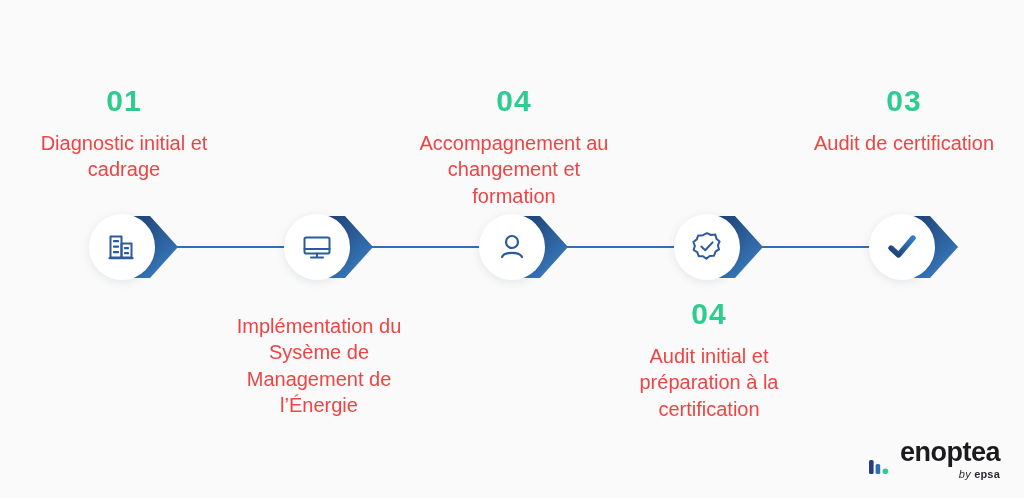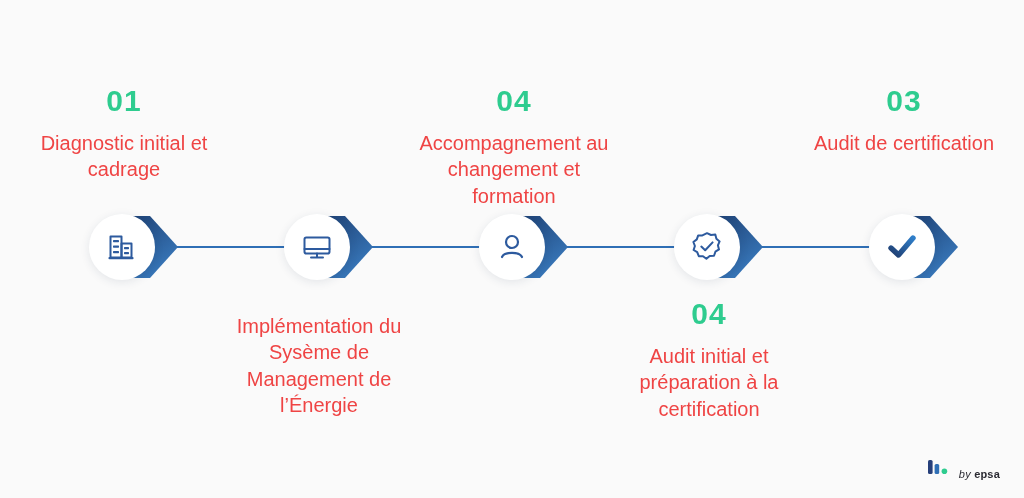--- a/index.html
+++ b/index.html
@@ -260,17 +260,18 @@
     <p class="desc">Audit initial et préparation à la certification</p>
   </div>
 
   <div class="logo">
     <svg class="logo-mark" width="26" height="26" viewBox="0 0 26 26">
       <rect x="2" y="6" width="4.6" height="14" rx="1.6" fill="#263f7a"></rect>
       <rect x="8.6" y="10" width="4.6" height="10" rx="1.6" fill="#2f6fb5"></rect>
       <circle cx="18.4" cy="17.3" r="2.8" fill="#2ecc8f"></circle>
     </svg>
     <div class="logo-text-wrap">
+      <span class="logo-word">enoptea</span>
       <span class="logo-sub"><span>by </span><b>epsa</b></span>
     </div>
   </div>
 
 </div>
 
 </body></html>

